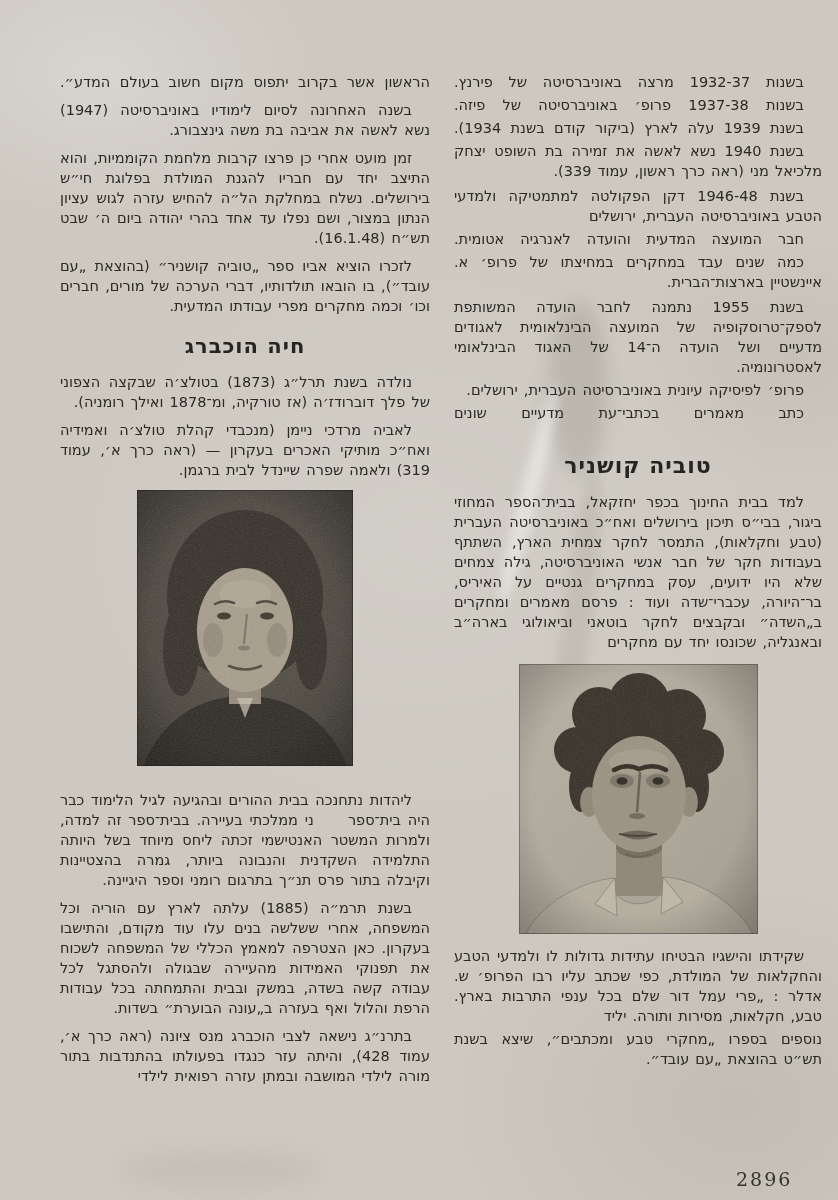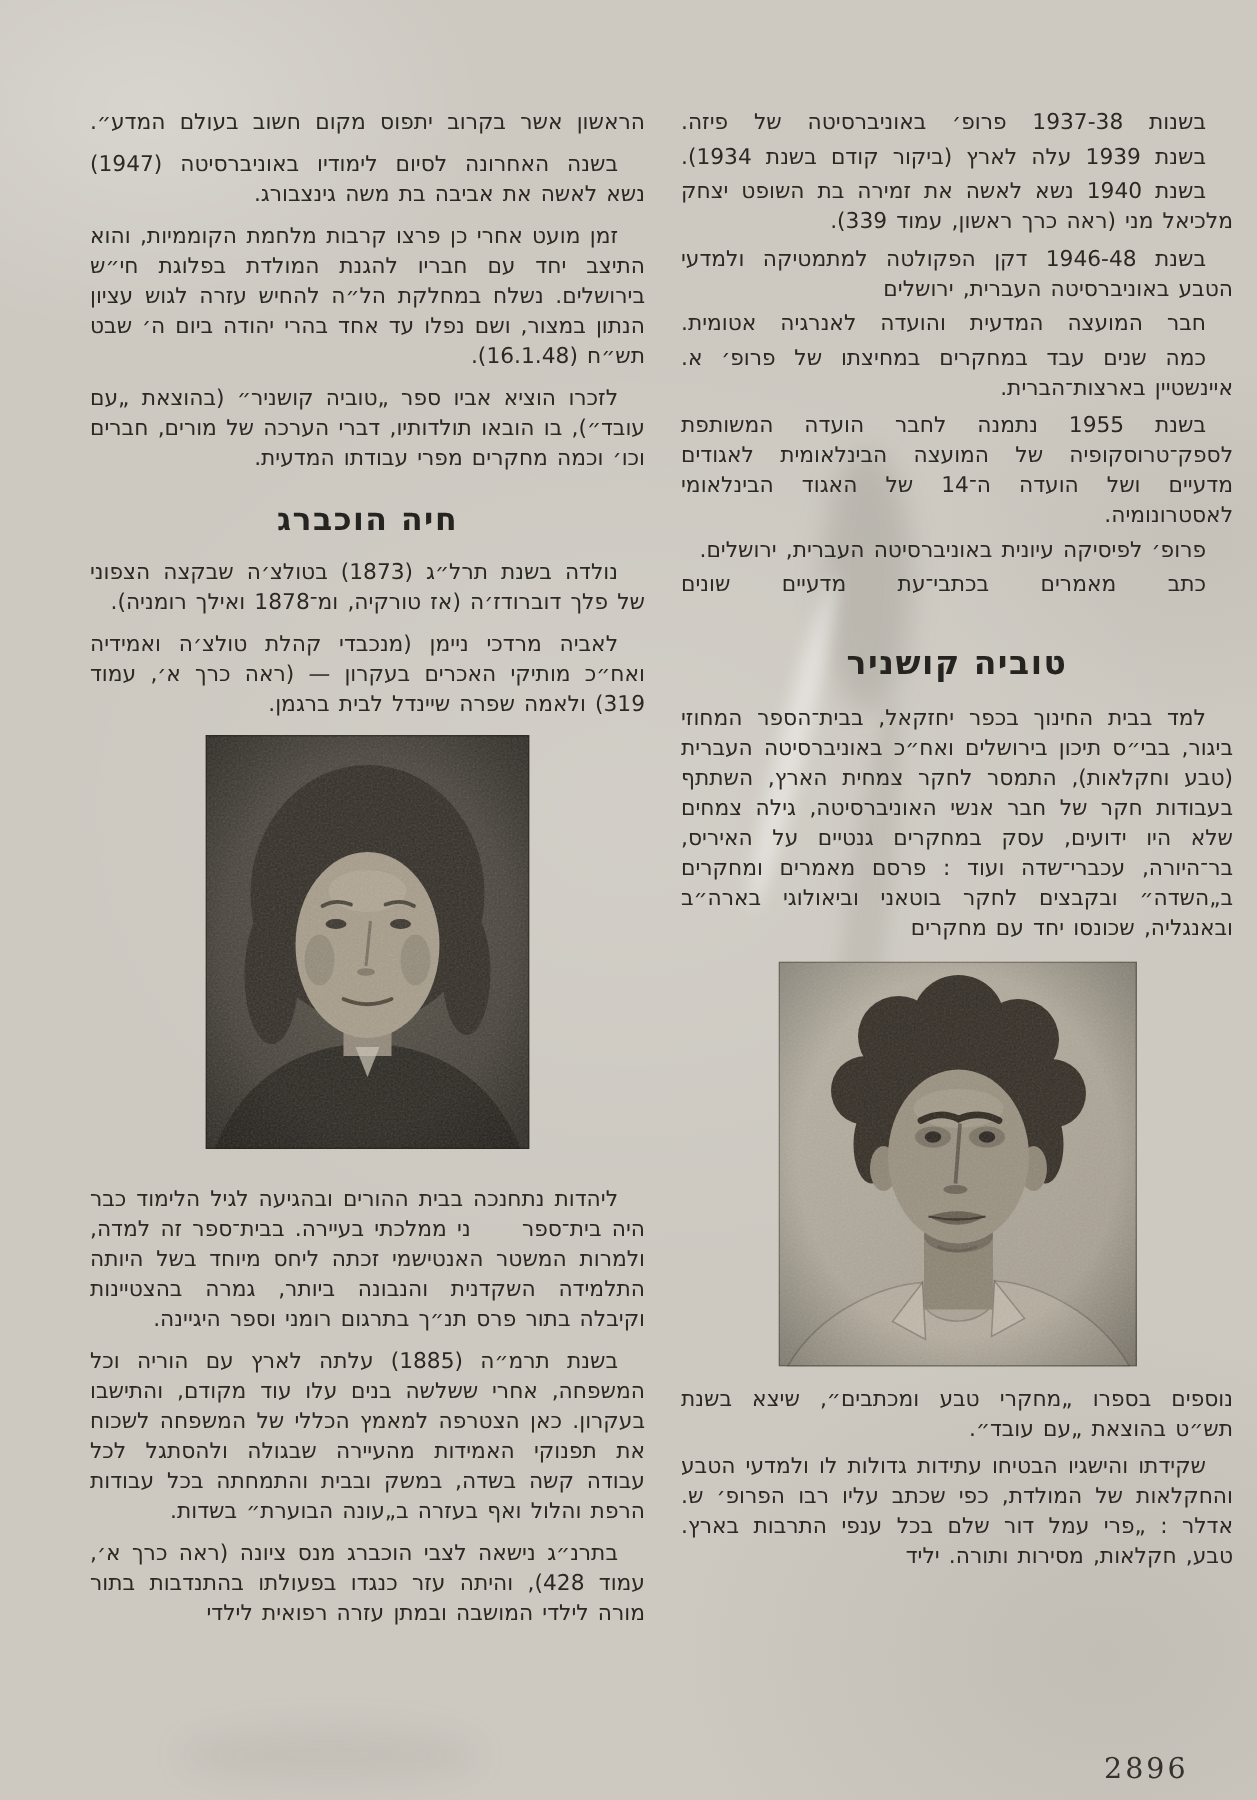--- a/index.html
+++ b/index.html
@@ -71,20 +71,21 @@
 <body>
 
 <div class="page">
 
   <div class="stain stain-smudge"></div>
   <div class="stain stain-crease"></div>
   <div class="stain stain-light"></div>
   <div class="stain stain-bottom"></div>
 
   <section class="col col-right">
+    <p class="para stretch">בשנות 1932-37 מרצה באוניברסיטה של פירנץ.</p>
     <p class="para stretch">בשנות 1937-38 פרופ׳ באוניברסיטה של פיזה.</p>
     <p class="para stretch">בשנת 1939 עלה לארץ (ביקור קודם בשנת 1934).</p>
     <p class="para">בשנת 1940 נשא לאשה את זמירה בת השופט יצחק מלכיאל מני (ראה כרך ראשון, עמוד 339).</p>
     <p class="para gap-top">בשנת 1946-48 דקן הפקולטה למתמטיקה ולמדעי הטבע באוניברסיטה העברית, ירושלים</p>
     <p class="para stretch">חבר המועצה המדעית והועדה לאנרגיה אטומית.</p>
     <p class="para">כמה שנים עבד במחקרים במחיצתו של פרופ׳ א. איינשטיין בארצות־הברית.</p>
     <p class="para gap-top">בשנת 1955 נתמנה לחבר הועדה המשותפת לספק־טרוסקופיה של המועצה הבינלאומית לאגודים מדעיים ושל הועדה ה־14 של האגוד הבינלאומי לאסטרונומיה.</p>
     <p class="para">פרופ׳ לפיסיקה עיונית באוניברסיטה העברית, ירושלים.</p>
     <p class="para stretch">כתב מאמרים בכתבי־עת מדעיים שונים</p>
 
@@ -148,22 +149,22 @@
 
         <path d="M100,170 Q119,163 138,170 Q119,181 100,170 Z" fill="#675e50"></path>
         <path d="M100,170 Q119,174 138,170" stroke="#3b342b" stroke-width="1.5" fill="none"></path>
         <path d="M106,190 Q119,196 132,190" stroke="rgba(55,49,40,0.25)" stroke-width="2" fill="none"></path>
         <rect x="0" y="0" width="239" height="270" fill="url(#vigm)"></rect>
         <rect x="0" y="0" width="239" height="270" filter="url(#grainm)" opacity="0.5"></rect>
         <rect x="0.5" y="0.5" width="238" height="269" fill="none" stroke="rgba(40,36,30,0.35)"></rect>
       </svg>
     </figure>
 
+    <p class="para gap-top">שקידתו והישגיו הבטיחו עתידות גדולות לו ולמדעי הטבע והחקלאות של המולדת, כפי שכתב עליו רבו הפרופ׳ ש. אדלר : „פרי עמל דור שלם בכל ענפי התרבות בארץ. טבע, חקלאות, מסירות ותורה. יליד</p>
     <p class="para continuation">נוספים בספרו „מחקרי טבע ומכתבים״, שיצא בשנת תש״ט בהוצאת „עם עובד״.</p>
-    <p class="para gap-top">שקידתו והישגיו הבטיחו עתידות גדולות לו ולמדעי הטבע והחקלאות של המולדת, כפי שכתב עליו רבו הפרופ׳ ש. אדלר : „פרי עמל דור שלם בכל ענפי התרבות בארץ. טבע, חקלאות, מסירות ותורה. יליד</p>
   </section>
 
   <section class="col col-left">
     <p class="para continuation stretch">הראשון אשר בקרוב יתפוס מקום חשוב בעולם המדע״.</p>
     <p class="para">בשנה האחרונה לסיום לימודיו באוניברסיטה (1947) נשא לאשה את אביבה בת משה גינצבורג.</p>
     <p class="para">זמן מועט אחרי כן פרצו קרבות מלחמת הקוממיות, והוא התיצב יחד עם חבריו להגנת המולדת בפלוגת חי״ש בירושלים. נשלח במחלקת הל״ה להחיש עזרה לגוש עציון הנתון במצור, ושם נפלו עד אחד בהרי יהודה ביום ה׳ שבט תש״ח (16.1.48).</p>
     <p class="para">לזכרו הוציא אביו ספר „טוביה קושניר״ (בהוצאת „עם עובד״), בו הובאו תולדותיו, דברי הערכה של מורים, חברים וכו׳ וכמה מחקרים מפרי עבודתו המדעית.</p>
 
     <h2 class="entry-title">חיה הוכברג</h2>
 

